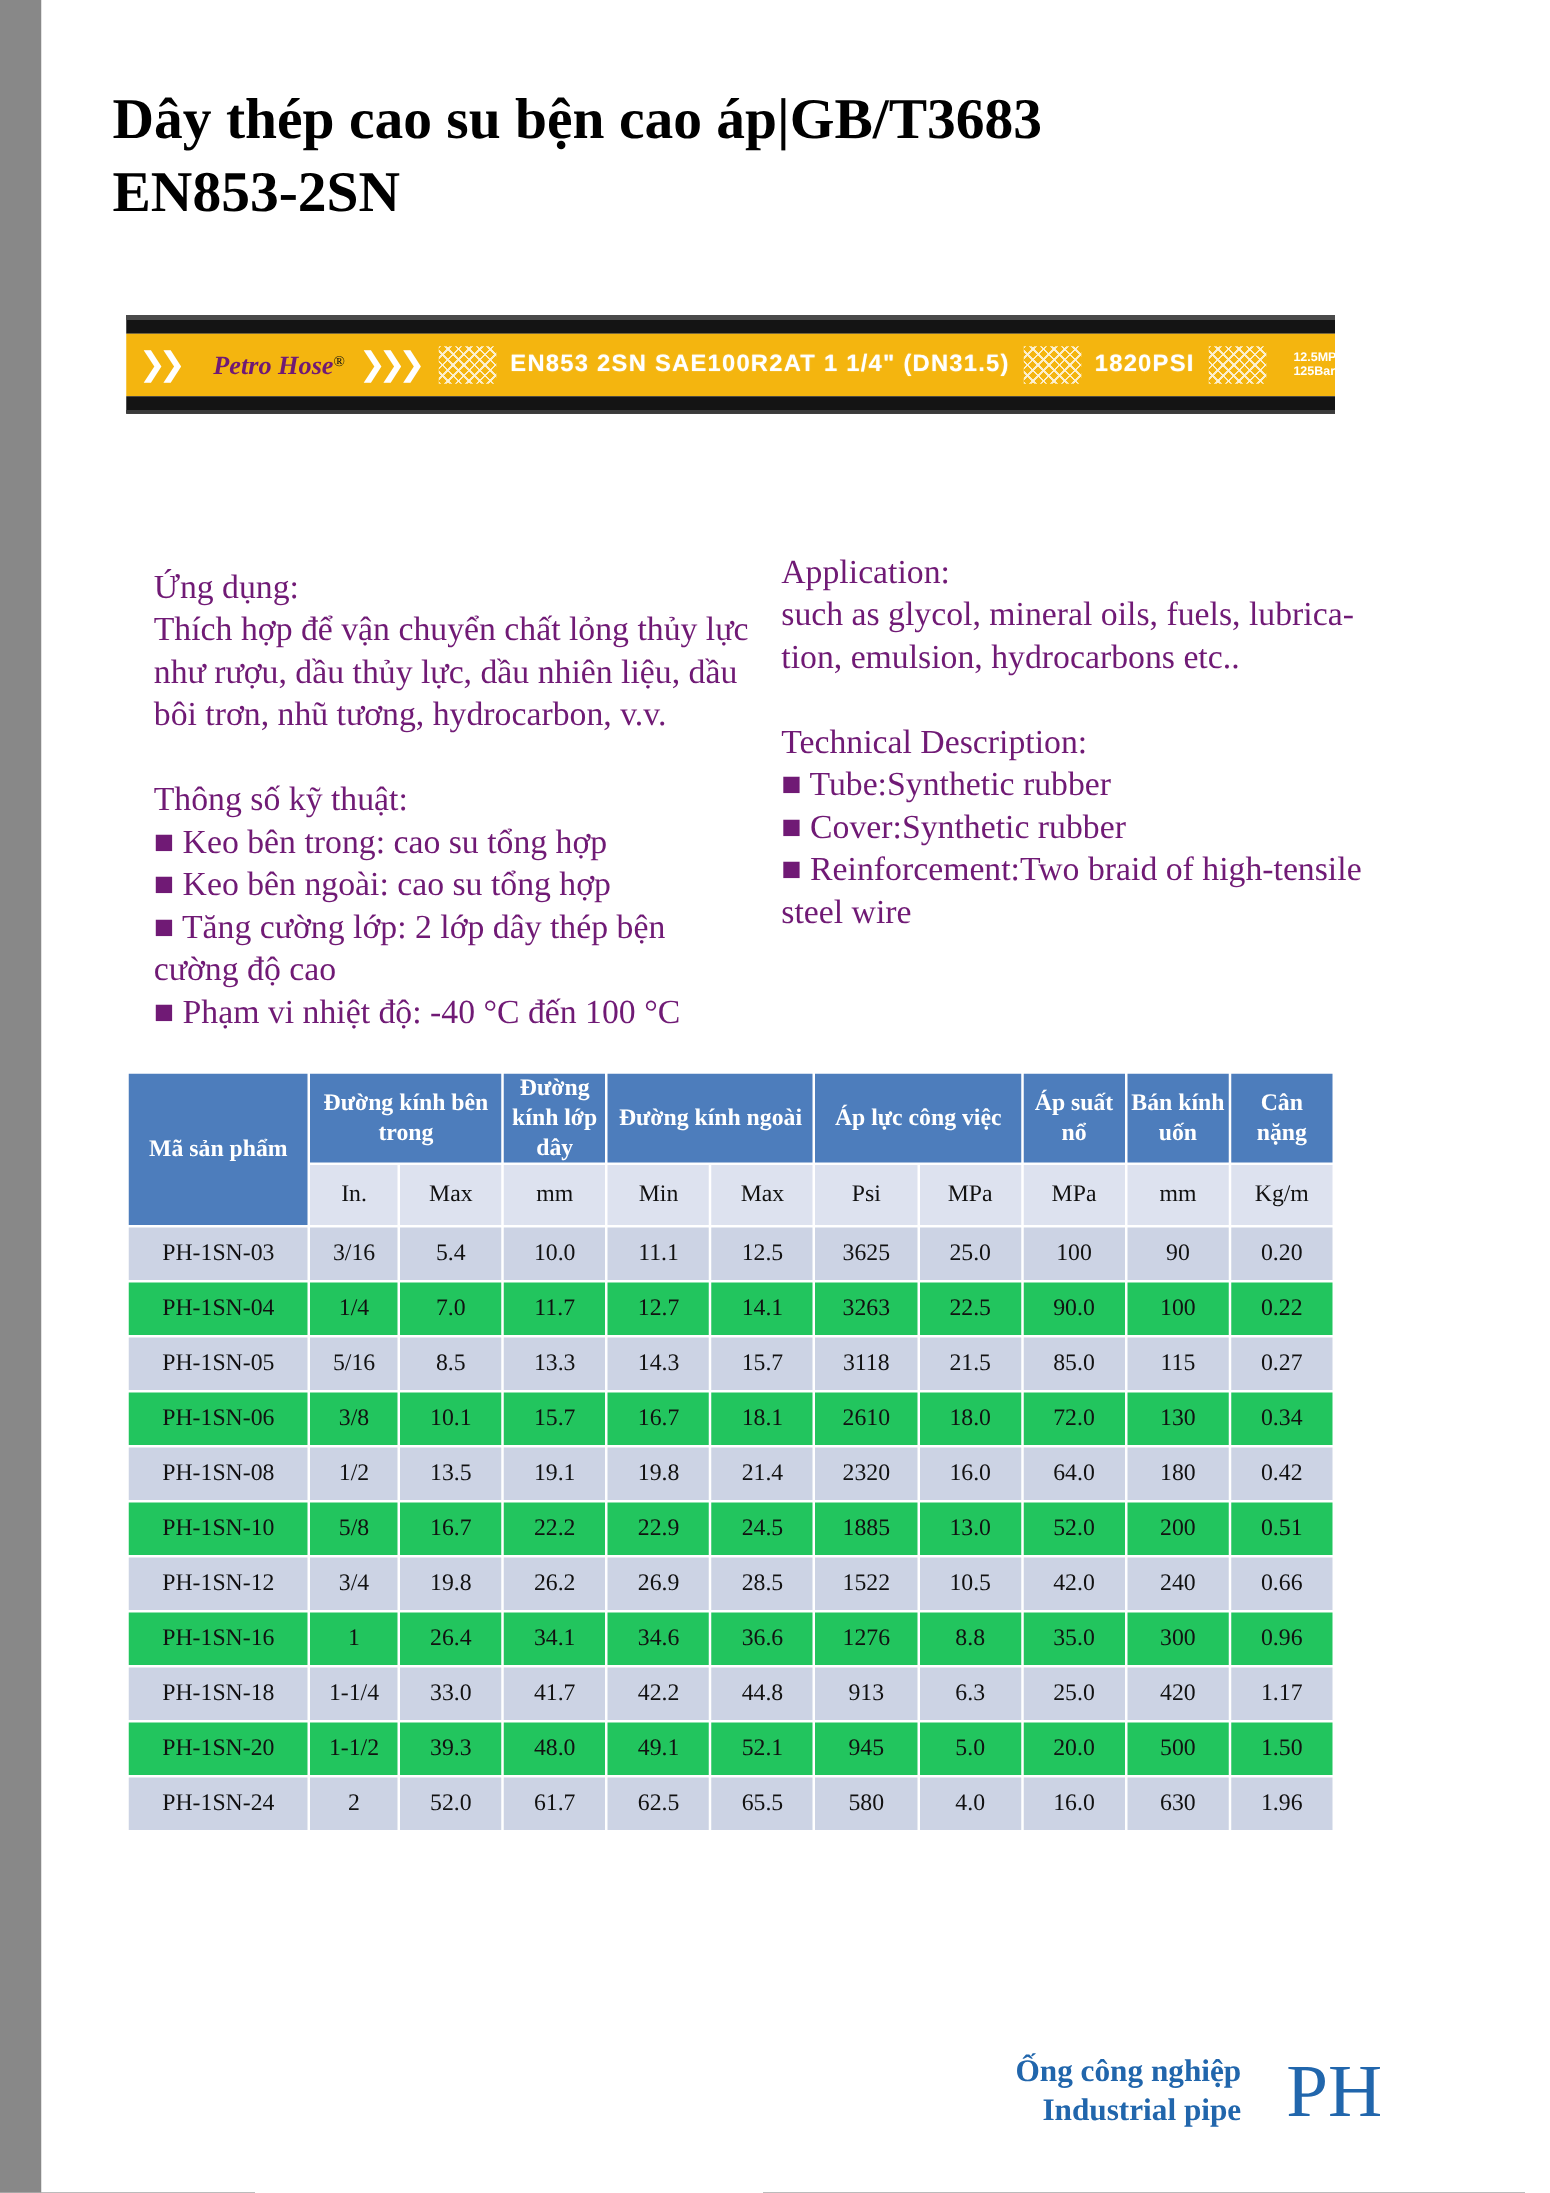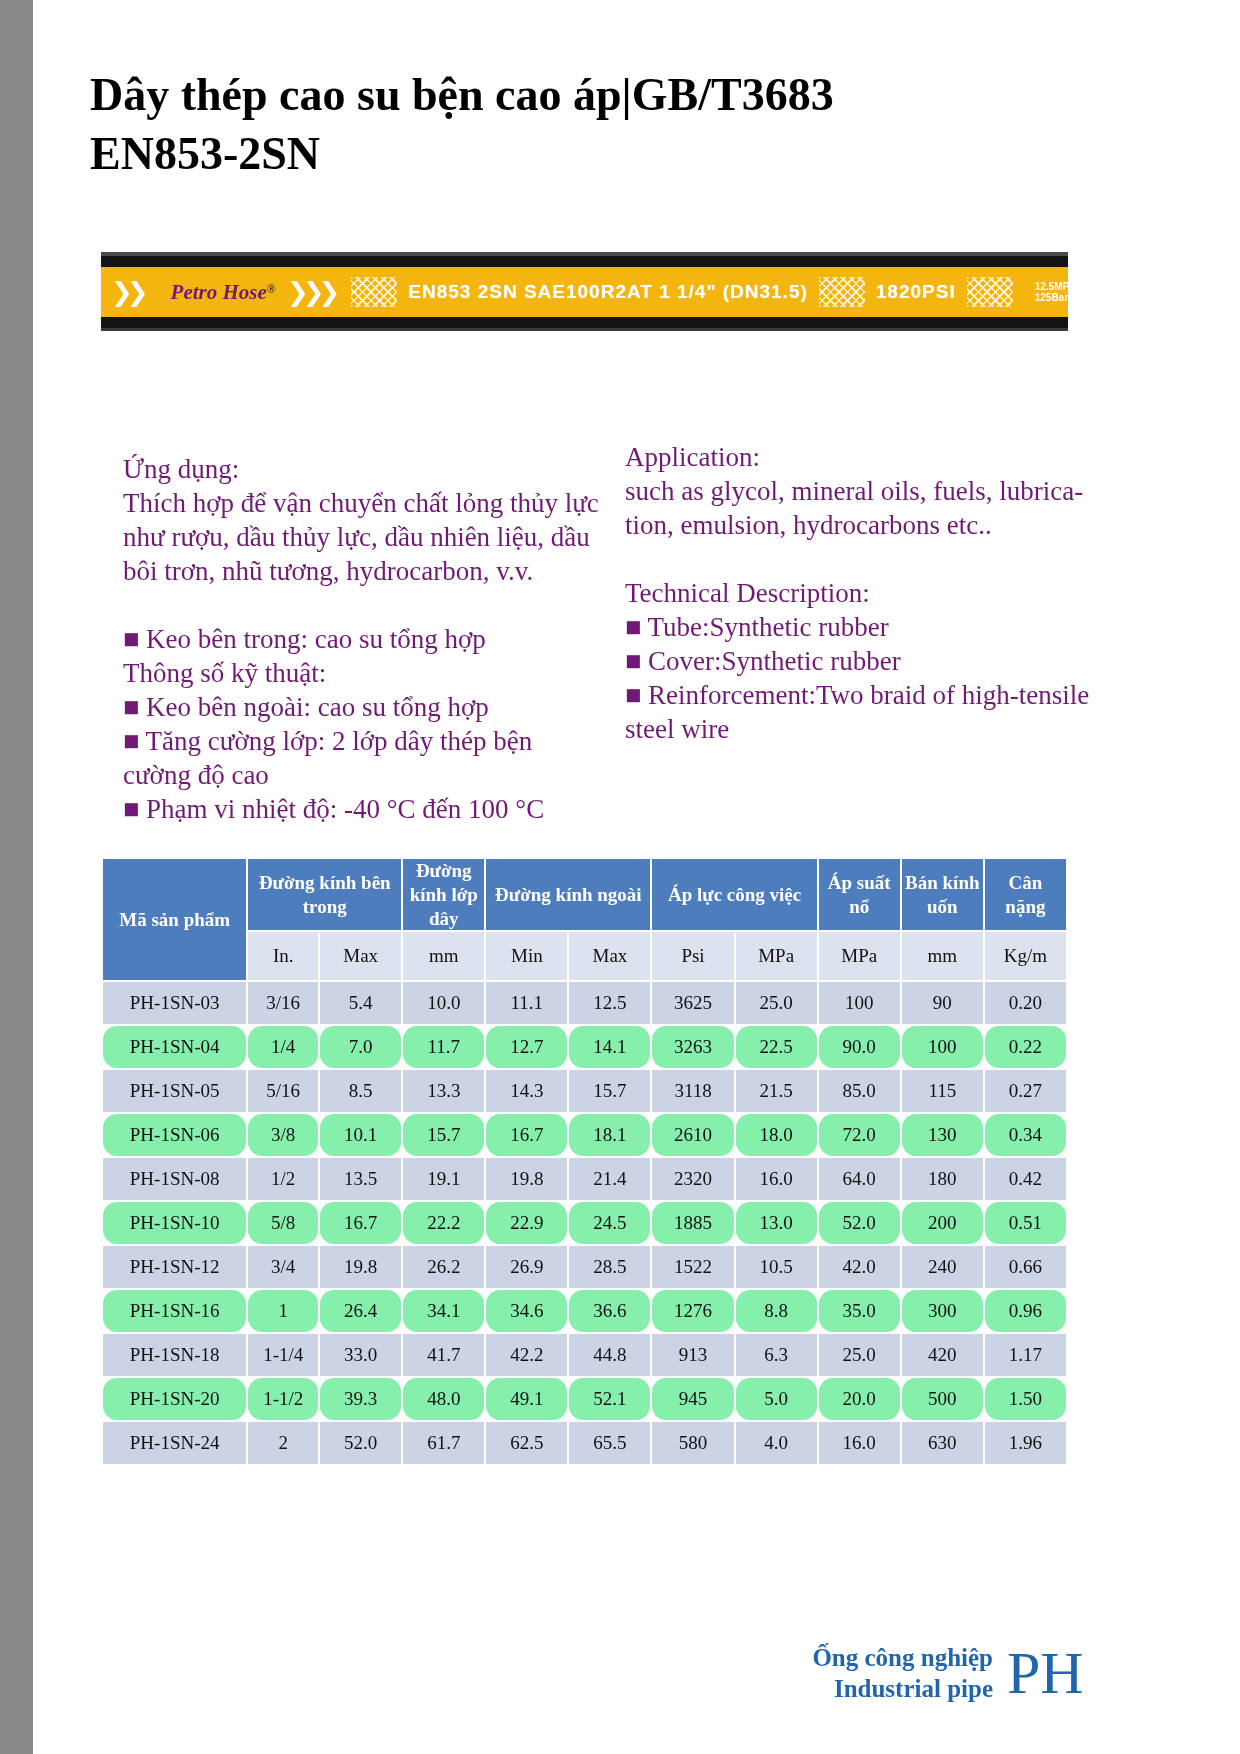--- a/index.html
+++ b/index.html
@@ -38,24 +38,24 @@
 
   
   .spec-table-wrap{position:absolute;left:68px;top:857px;width:967px;}
   table.spec{width:967px;table-layout:fixed;border-collapse:separate;border-spacing:2px;}
   table.spec th,table.spec td{text-align:center;vertical-align:middle;
     font-size:19px;padding:0 2px;overflow:hidden;}
   tr.group-row th{background:#4d7dbc;color:#fff;font-weight:700;height:70px;line-height:1.25;}
   tr.unit-row th{background:#dde2ef;color:#111;font-weight:400;height:48px;}
   tbody td{height:42px;color:#111;}
   tbody tr.dark td{background:#ccd3e4;}
-  tbody tr.light td{background:#86efac;border-radius:14px;}
-
-  
-  .footer{position:absolute;left:730px;top:1642px;display:flex;align-items:center;gap:14px;}
+  tbody tr.light td{background:#22c55e;}
+
+  
+  .footer{position:absolute;left:730px;top:1642px;display:flex;align-items:center;gap:36px;}
   .footer-text{width:230px;text-align:right;color:#2166ac;font-weight:700;
                font-size:25px;line-height:31px;}
   .footer-logo{color:#2166ac;font-size:60px;line-height:60px;font-weight:400;}
 </style>
 </head>
 <body>
 
 <div id="page">
 
   <div class="title">
@@ -95,22 +95,22 @@
     </div>
     <div class="rubber-bottom"></div>
   </div>
 
   <div id="left-col" class="textcol">
       <div class="text-line">Ứng dụng:</div>
       <div class="text-line">Thích hợp để vận chuyển chất lỏng thủy lực</div>
       <div class="text-line">như rượu, dầu thủy lực, dầu nhiên liệu, dầu</div>
       <div class="text-line">bôi trơn, nhũ tương, hydrocarbon, v.v.</div>
       <div class="text-line">&nbsp;</div>
+      <div class="text-line">Thông số kỹ thuật:</div>
       <div class="text-line">■ Keo bên trong: cao su tổng hợp</div>
-      <div class="text-line">Thông số kỹ thuật:</div>
       <div class="text-line">■ Keo bên ngoài: cao su tổng hợp</div>
       <div class="text-line">■ Tăng cường lớp: 2 lớp dây thép bện</div>
       <div class="text-line">cường độ cao</div>
       <div class="text-line">■ Phạm vi nhiệt độ: -40 °C đến 100 °C</div>
     </div>
 
   <div id="right-col" class="textcol">
       <div class="text-line">Application:</div>
       <div class="text-line">such as glycol, mineral oils, fuels, lubrica-</div>
       <div class="text-line">tion, emulsion, hydrocarbons etc..</div>

